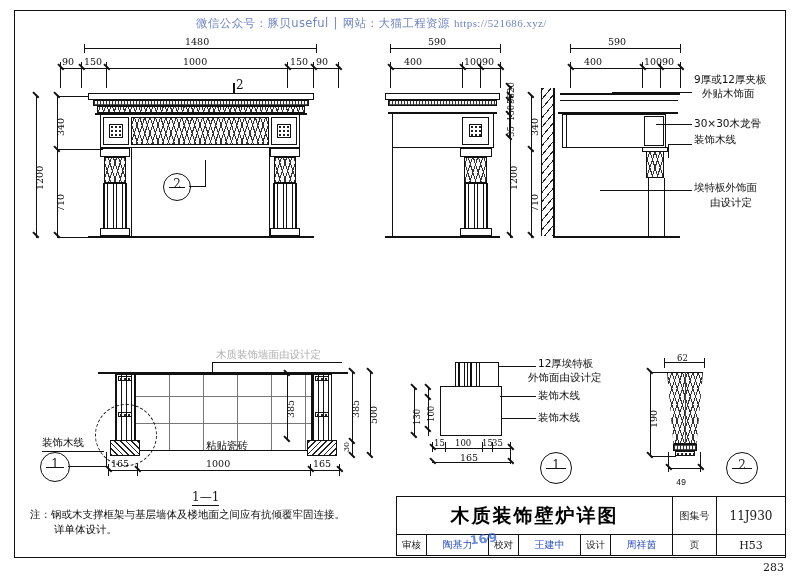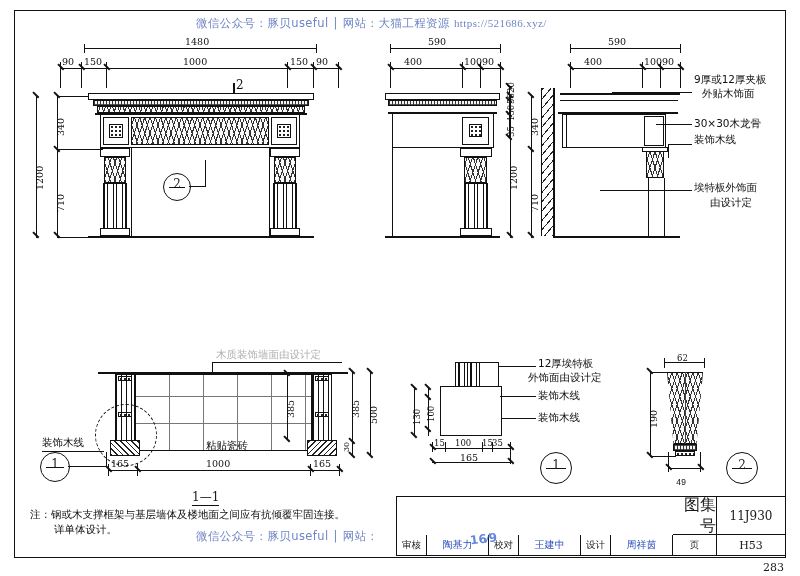--- a/index.html
+++ b/index.html
@@ -81,21 +81,21 @@
 
   
   .tb{position:absolute;left:396px;top:496px;width:390px;height:60px;
       border:1.6px solid #111;box-sizing:border-box;background:#fff;}
   .tb-title{position:absolute;left:0;top:0;width:276px;height:38px;
       border-right:1.2px solid #111;border-bottom:1.2px solid #111;box-sizing:border-box;
       display:flex;align-items:center;justify-content:center;
       font-size:19px;font-weight:bold;letter-spacing:2px;color:#000;}
   .tb-c2{position:absolute;left:276px;top:0;width:44px;height:38px;
       border-right:1.2px solid #111;border-bottom:1.2px solid #111;box-sizing:border-box;
-      display:flex;align-items:center;justify-content:center;font-size:16px;text-align:right;}
+      display:flex;align-items:center;justify-content:center;font-size:10px;text-align:right;}
   .tb-c3{position:absolute;left:320px;top:0;right:0;height:38px;
       border-bottom:1.2px solid #111;box-sizing:border-box;
       display:flex;align-items:center;justify-content:center;
       font-size:12px;font-family:"DejaVu Serif","Liberation Serif",serif;}
   .tb-row{position:absolute;left:0;top:38px;right:0;bottom:0;display:flex;}
   .tb-cell{border-right:1.1px solid #111;box-sizing:border-box;
       display:flex;align-items:center;justify-content:center;
       font-size:9.5px;overflow:hidden;white-space:nowrap;}
   .tb-sign{color:#2a4fbf;font-size:10px;}
   .tb-last{border-right:none;}
@@ -430,35 +430,33 @@
     <span class="num">2</span>
     <span class="bar"></span>
   </div>
 
   <div class="note" style="left:30px;top:507px;width:360px;">
     <span>注：</span><span>钢或木支撑框架与基层墙体及楼地面之间应有抗倾覆牢固连接。</span><br>
     <span style="padding-left:24px;margin-top:40px;">详单体设计。</span>
   </div>
 
   <div class="tb">
+    <div class="tb-title">木质装饰壁炉详图</div>
     <div class="tb-c2">图集号</div>
     <div class="tb-c3">11J930</div>
     <div class="tb-row">
       <div class="tb-cell" style="width:30px;">审核</div>
       <div class="tb-cell tb-sign" style="width:62px;">陶基力</div>
       <div class="tb-cell" style="width:30px;">校对</div>
       <div class="tb-cell tb-sign" style="width:62px;">王建中</div>
       <div class="tb-cell" style="width:30px;">设计</div>
       <div class="tb-cell tb-sign" style="width:62px;">周祥茵</div>
       <div class="tb-cell" style="width:44px;">页</div>
       <div class="tb-cell tb-last" style="flex:1;font-family:'DejaVu Serif','Liberation Serif',serif;font-size:11px;">H53</div>
     </div>
   </div>
 
   <div class="wm-scrawl" style="left:470px;top:532px;">16⁄9</div>
 
-  <div class="wm wm-bot">
-    <span>微信公众号：</span><span>豚贝useful</span><span class="sep">|</span><span>网站：</span>
-  </div>
 
   <div class="pageno">283</div>
 
 </div>
 
 </body></html>

